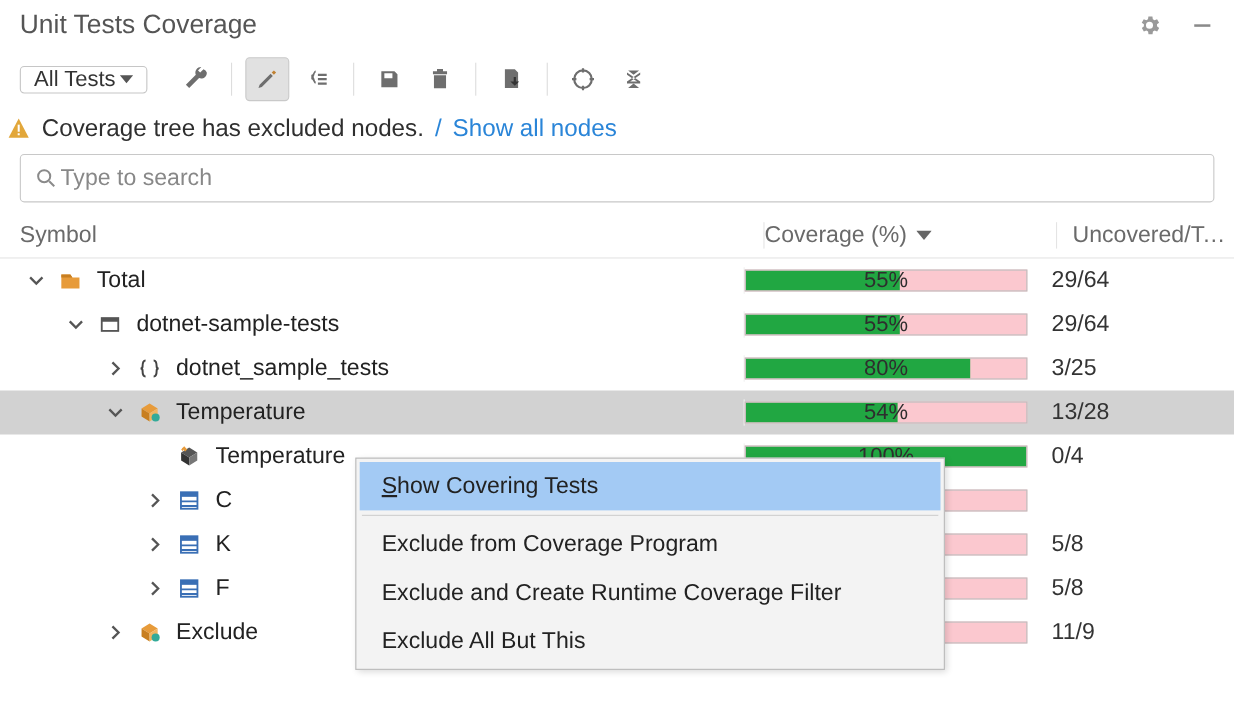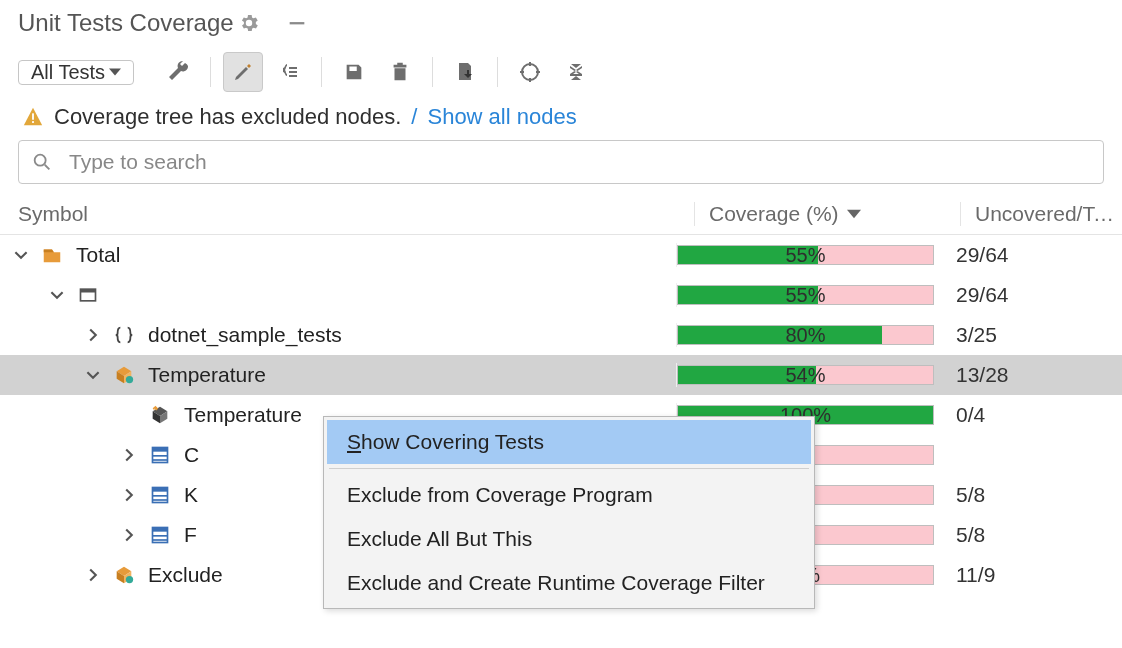--- a/index.html
+++ b/index.html
@@ -10,21 +10,21 @@
     color: #333;
     background: #fff;
     width: 1122px;
     height: 648px;
     overflow: hidden;
     position: relative;
   }
   .titlebar {
     display: flex;
     align-items: center;
-    justify-content: flex-start;
+    justify-content: space-between;
     padding: 8px 14px 8px 18px;
     font-size: 24px;
     color: #555;
   }
   .titlebar .right { display: flex; gap: 18px; align-items: center; }
   .icon-btn { display: inline-flex; align-items: center; justify-content: center; width: 30px; height: 30px; color: #777; }
   .toolbar {
     display: flex;
     align-items: center;
     padding: 6px 18px;
@@ -41,55 +41,55 @@
     color: #333;
   }
   .tb-sep { width: 1px; height: 30px; background: #ddd; margin: 0 6px; }
   .tb-icon {
     display: inline-flex; align-items: center; justify-content: center;
     width: 40px; height: 40px; color: #6e6e6e; border-radius: 4px;
   }
   .tb-icon.active { background: #e1e1e1; border: 1px solid #c9c9c9; }
   .notice {
     display: flex; align-items: center; gap: 10px;
-    padding: 6px 18px 2px 22px;
+    padding: 6px 18px 2px 6px;
     font-size: 22px;
   }
   .notice .msg { color: #2f2f2f; }
   .notice .link { color: #2a85d8; cursor: pointer; }
   .searchbox {
     margin: 8px 18px 10px 18px;
     border: 1px solid #c8c8c8;
     border-radius: 4px;
     display: flex; align-items: center;
     padding: 8px 12px;
-    gap: 14px;
+    gap: 0;
   }
   .searchbox input {
     border: none; outline: none;
     font-size: 21px; color: #444; flex: 1;
   }
   .searchbox input::placeholder { color: #888; }
   .headers {
     display: flex;
     border-bottom: 1px solid #e4e4e4;
     padding: 8px 0 8px 18px;
     font-size: 21px; color: #6a6a6a;
   }
   .col-symbol { flex: 0 0 676px; }
-  .col-coverage { flex: 0 0 266px; display: flex; align-items: center; gap: 8px; border-left: 1px solid #e4e4e4; padding-left: 14px;}
+  .col-coverage { flex: 0 0 266px; display: flex; align-items: center; gap: 8px; border-left: 1px solid #e4e4e4; }
   .col-uncov { flex: 1; border-left: 1px solid #e4e4e4; padding-left: 14px; overflow: hidden; white-space: nowrap; text-overflow: ellipsis;}
   .rows { }
   .row {
     display: flex; align-items: center;
     font-size: 21px; color: #222;
     height: 40px;
   }
   .row.selected { background: #d2d2d2; }
-  .row .sym { flex: 0 0 676px; display: flex; align-items: center; gap: 6px; padding-left: 8px; overflow: hidden; white-space: nowrap;}
+  .row .sym { flex: 0 0 676px; display: flex; align-items: center; gap: 6px; padding-left: 20px; overflow: hidden; white-space: nowrap;}
   .row .cov { flex: 0 0 266px; padding: 2px 8px 2px 0; }
   .row .unc { flex: 1; padding-left: 14px; color: #333; }
   .indent { display: inline-block; }
   .expander { width: 20px; text-align: center; color: #666; user-select: none; }
   .expander.empty { visibility: hidden; }
   .node-icon { width: 24px; height: 24px; display: inline-flex; align-items: center; justify-content: center; }
   .bar {
     position: relative; height: 20px; background: #fbc8cf;
     border: 1px solid #bebebe; width: 100%; overflow: hidden;
   }
@@ -99,21 +99,21 @@
   }
   .bar .pct {
     position: absolute; left: 0; right: 0; top: 0; bottom: 0;
     display: flex; align-items: center; justify-content: center;
     font-size: 20px; color: #2e2e2e;
   }
   .covcell { border-left: 1px solid #efefef; }
   .ctxmenu {
     position: absolute;
     left: 323px; top: 416px;
-    width: 492px;
+    width: 536px;
     background: #f3f3f3;
     border: 1px solid #b8b8b8;
     box-shadow: 2px 2px 6px rgba(0,0,0,0.15);
     padding: 3px;
     z-index: 100;
   }
   .ctxmenu .item {
     padding: 10px 20px;
     font-size: 21px; color: #222;
   }
@@ -265,20 +265,21 @@
           <svg width="14" height="14" viewBox="0 0 10 10">
             <path d="M1 3l4 4 4-4" fill="none" stroke="#555" stroke-width="1.5"></path>
           </svg>
         </span>
         <span class="node-icon">
           <svg width="20" height="20" viewBox="0 0 24 24">
             <rect x="3" y="5" width="18" height="14" fill="#fff" stroke="#555" stroke-width="2"></rect>
             <rect x="3" y="5" width="18" height="4" fill="#555"></rect>
           </svg>
         </span>
+        <span style="margin-left: 6px;">dotnet-sample-tests</span>
       </div>
       <div class="cov covcell">
         <div class="bar">
           <div class="fill" style="width: 55%;"></div>
           <div class="pct">55%</div>
         </div>
       </div>
       <div class="unc">29/64</div>
     </div>
     <div class="row">
@@ -446,15 +447,15 @@
         </div>
       </div>
       <div class="unc">11/9</div>
     </div>
   </div>
 
 <div class="ctxmenu">
   <div class="item hl underline-first">Show Covering Tests</div>
   <div class="sep"></div>
   <div class="item">Exclude from Coverage Program</div>
+  <div class="item">Exclude and Create Runtime Coverage Filter</div>
   <div class="item">Exclude All But This</div>
-  <div class="item">Exclude and Create Runtime Coverage Filter</div>
 </div>
 
 </body></html>

